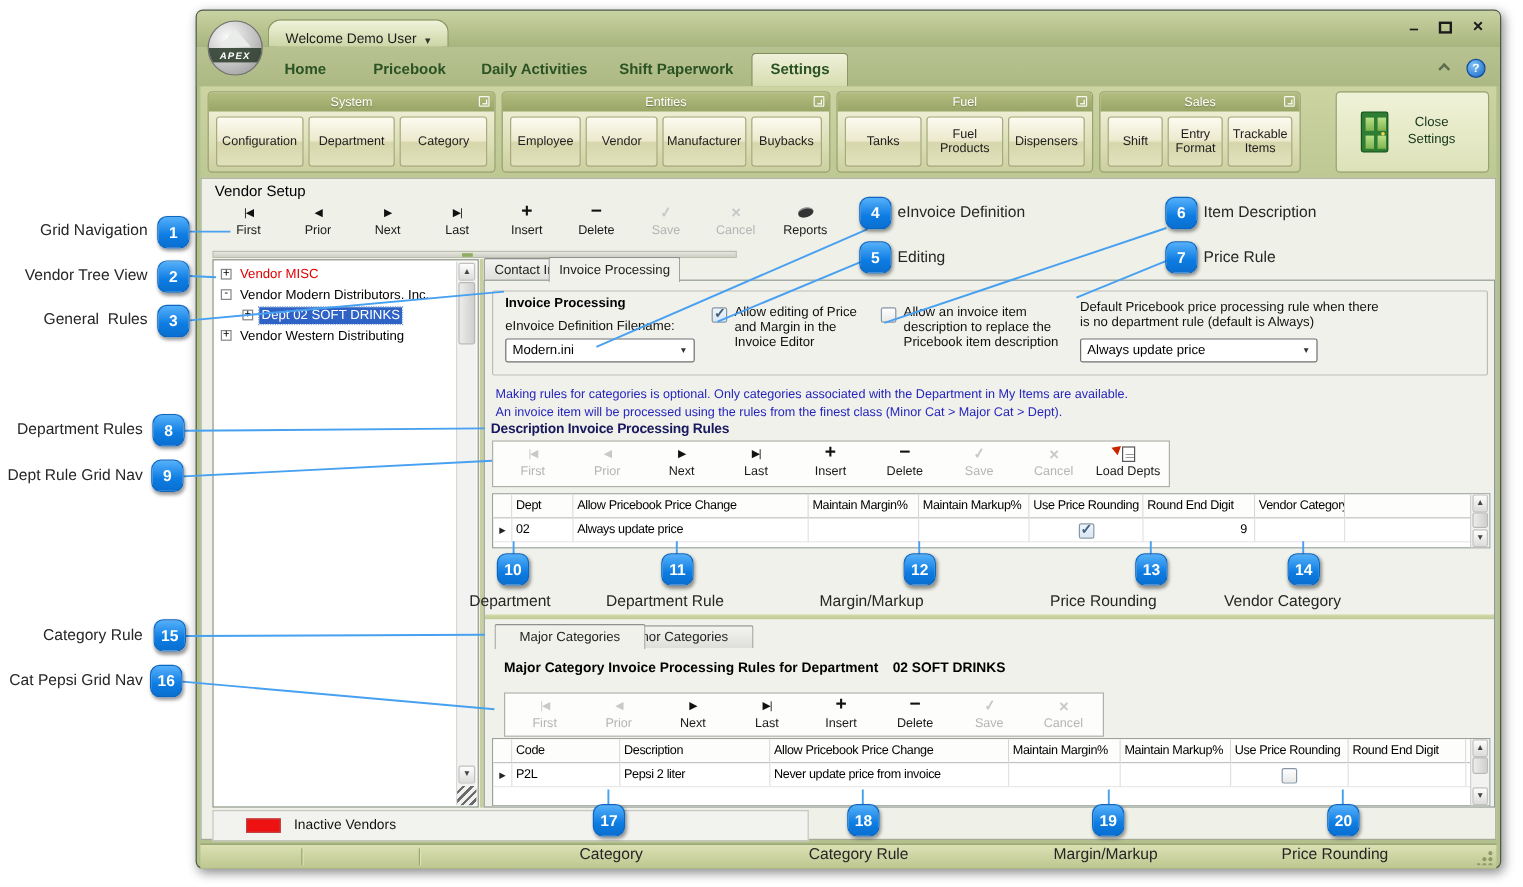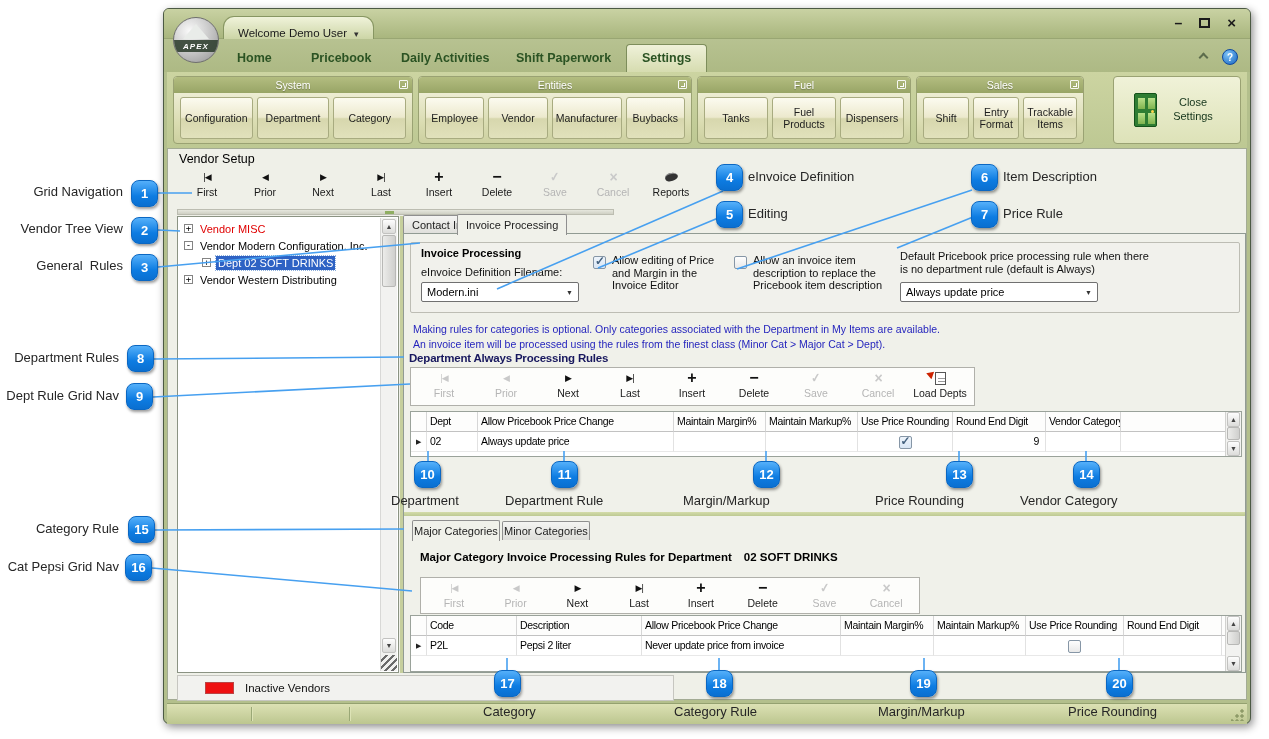--- a/index.html
+++ b/index.html
@@ -141,21 +141,21 @@
   .g-row{display:flex;height:20px}
   .g-cell{flex:none;border-right:1px solid #e2e2e2;font-size:10.5px;padding:3px 3px 0;white-space:pre;overflow:hidden;
     color:#000;letter-spacing:-0.3px}
   .g-head .g-cell{border-bottom:1px solid #c2c2c2;border-right:1px solid #d6d6d6;background:#fdfdfc}
   .g-data .g-cell{border-bottom:1px solid #e8e8e8}
   .g-marker{width:16px;text-align:center;font-size:7px;padding-top:6px;color:#222}
   .g-fill{flex:1;border-right:none}
   .g-scroll{position:absolute;top:1px;right:1px;bottom:1px;width:16px;background:#f2f2f0;border-left:1px solid #d2d2d0}
 
   .cat-sep{left:0;right:0;top:278px;height:4px;background:linear-gradient(#d4dcaa,#bdc993)}
-  .ctab{position:absolute;top:287px;height:19px;padding:3px 1px 0;font-size:11px;color:#222;cursor:default;
+  .ctab{position:absolute;top:287px;height:19px;padding:3px 20px 0;font-size:11px;color:#222;cursor:default;
     background:linear-gradient(#f4f4f2,#dedeDA);border:1px solid #8f8f8f;border-bottom:none;border-radius:2px 2px 0 0}
   .ctab.active{top:286px;height:21px;padding-top:4px;background:#f0f1ea;z-index:3}
   .cat-heading{left:16px;top:317px;font-size:11.5px;font-weight:bold;color:#000;display:flex;gap:12px;white-space:pre}
 
   
   .leader-svg{position:absolute;left:0;top:0;width:1269px;height:739px;pointer-events:none;z-index:30}
   .leader-svg line{stroke:#47a0f0;stroke-width:1.6}
   .badge{position:absolute;width:27px;height:27px;border-radius:8px;z-index:40;
     background:linear-gradient(180deg,#55b0fa,#0d7ce2 60%,#0a6fd0);border:1px solid #0b67c2;
     box-shadow:1px 2px 3px rgba(0,0,0,.4);color:#fff;font-weight:bold;font-size:13px;
@@ -298,21 +298,21 @@
       </div>
 
     <div class="abs tree-panel">
       <div class="tree-items" id="tree-items">
           <div class="t-row" style="padding-left: 4px;">
             <span class="t-exp">+</span>
             <span class="t-label red">Vendor MISC</span>
           </div>
           <div class="t-row" style="padding-left: 4px;">
             <span class="t-exp">-</span>
-            <span class="t-label">Vendor Modern Configuration. Inc.</span>
+            <span class="t-label">Vendor Modern Distributors. Inc.</span>
           </div>
           <div class="t-row" style="padding-left: 22px;">
             <span class="t-exp">+</span>
             <span class="t-label sel">Dept 02 SOFT DRINKS</span>
           </div>
           <div class="t-row" style="padding-left: 4px;">
             <span class="t-exp">+</span>
             <span class="t-label">Vendor Western Distributing</span>
           </div>
         </div>
@@ -349,21 +349,21 @@
           <div class="abs f-label" style="left:342px;top:11px;width:152px">Allow an invoice item description to replace the Pricebook item description</div>
           <div class="abs f-label" style="left:489px;top:7px;width:258px">Default Pricebook price processing rule when there is no department rule (default is Always)</div>
           <div class="abs combo" style="left:489px;top:39px;width:198px">
             <span>Always update price</span>
             <span class="arr">▼</span>
           </div>
         </div>
 
         <div class="abs note-line" style="top:89px">Making rules for categories is optional. Only categories associated with the Department in My Items are available.</div>
         <div class="abs note-line" style="top:104px">An invoice item will be processed using the rules from the finest class (Minor Cat &gt; Major Cat &gt; Dept).</div>
-        <div class="abs dept-title">Department Always Processing Rules</div>
+        <div class="abs dept-title">Description Invoice Processing Rules</div>
 
         <div class="abs tbox" id="dept-toolbar" style="left:6px;top:133px;width:565px;height:39px">
             <div class="tb-item off" style="width: 62px;">
               <span class="tb-ico ico-first">|◀</span>
               <span class="tb-lbl">First</span>
             </div>
             <div class="tb-item off" style="width: 62px;">
               <span class="tb-ico ico-prior">◀</span>
               <span class="tb-lbl">Prior</span>
             </div>

